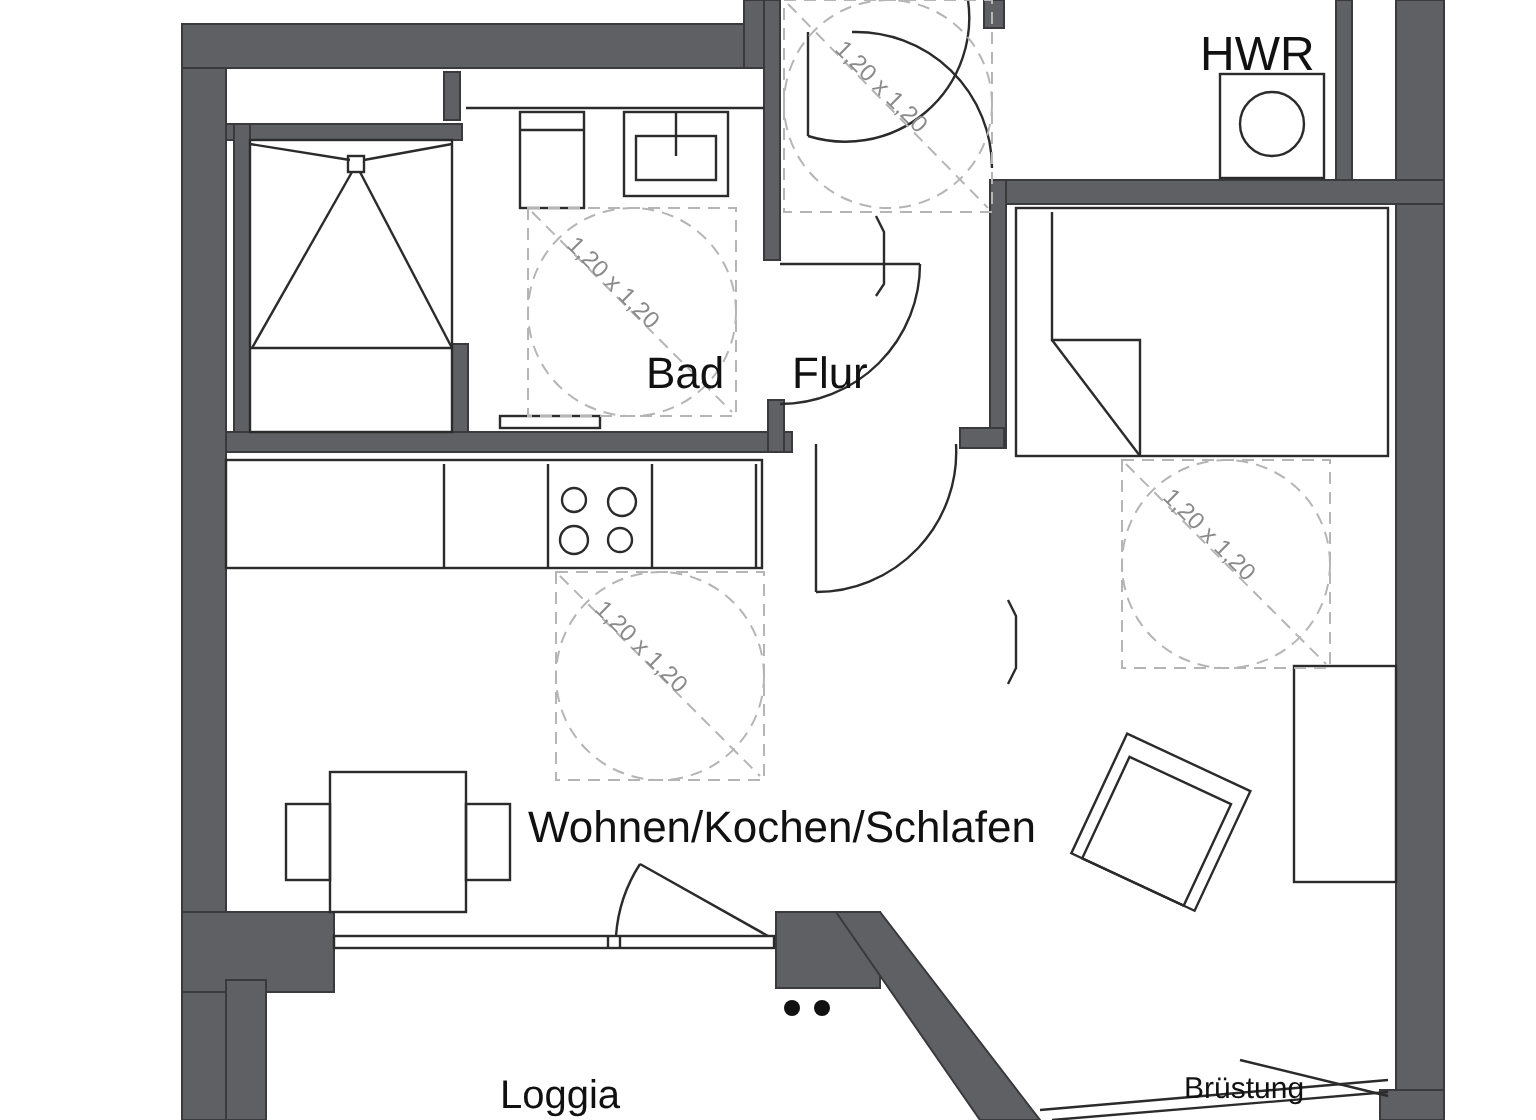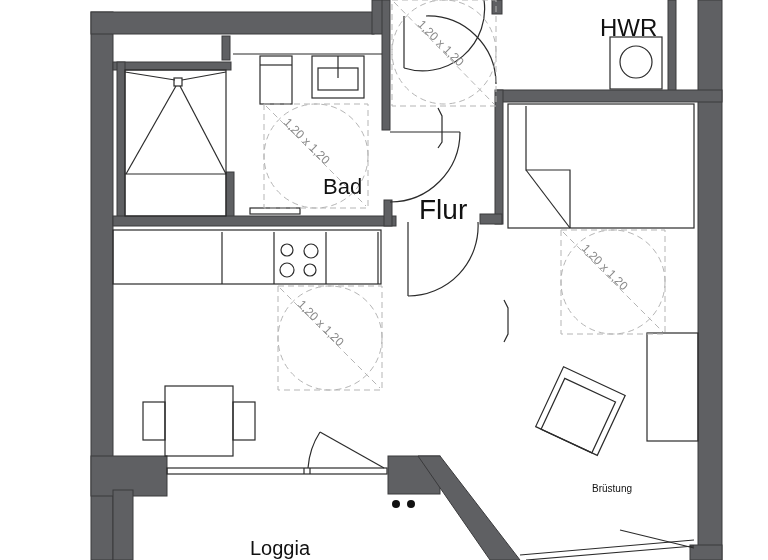--- a/index.html
+++ b/index.html
@@ -146,21 +146,22 @@
     </g>
 
     <g fill="#111111">
       <circle cx="396" cy="504" r="4"></circle>
       <circle cx="411" cy="504" r="4"></circle>
     </g>
   </svg>
 
   <span class="room-label" style="left:600px; top:16px; font-size:24px;">HWR</span>
   <span class="room-label" style="left:323px; top:176px; font-size:22px;">Bad</span>
-  <span class="room-label" style="left:419px; top:176px; font-size:28px;margin-top:20px;">Flur</span>
+  <span class="room-label" style="left:396px; top:176px; font-size:22px;">Flur</span>
+  <span class="room-label" style="left:264px; top:403px; font-size:22px;">Wohnen/Kochen/Schlafen</span>
   <span class="room-label" style="left:250px; top:538px; font-size:20px;">Loggia</span>
-  <span class="room-label" style="left:592px; top:484px; font-size:10px;">Brüstung</span>
+  <span class="room-label" style="left:592px; top:537px; font-size:15px;">Brüstung</span>
 
   <span class="dim-label" style="left:290px; top:116px; transform:rotate(45deg);">1,20 x 1,20</span>
   <span class="dim-label" style="left:304px; top:298px; transform:rotate(45deg);">1,20 x 1,20</span>
   <span class="dim-label" style="left:588px; top:242px; transform:rotate(45deg);">1,20 x 1,20</span>
   <span class="dim-label" style="left:424px; top:18px; transform:rotate(45deg);">1,20 x 1,20</span>
 </div>
 
 </body></html>

